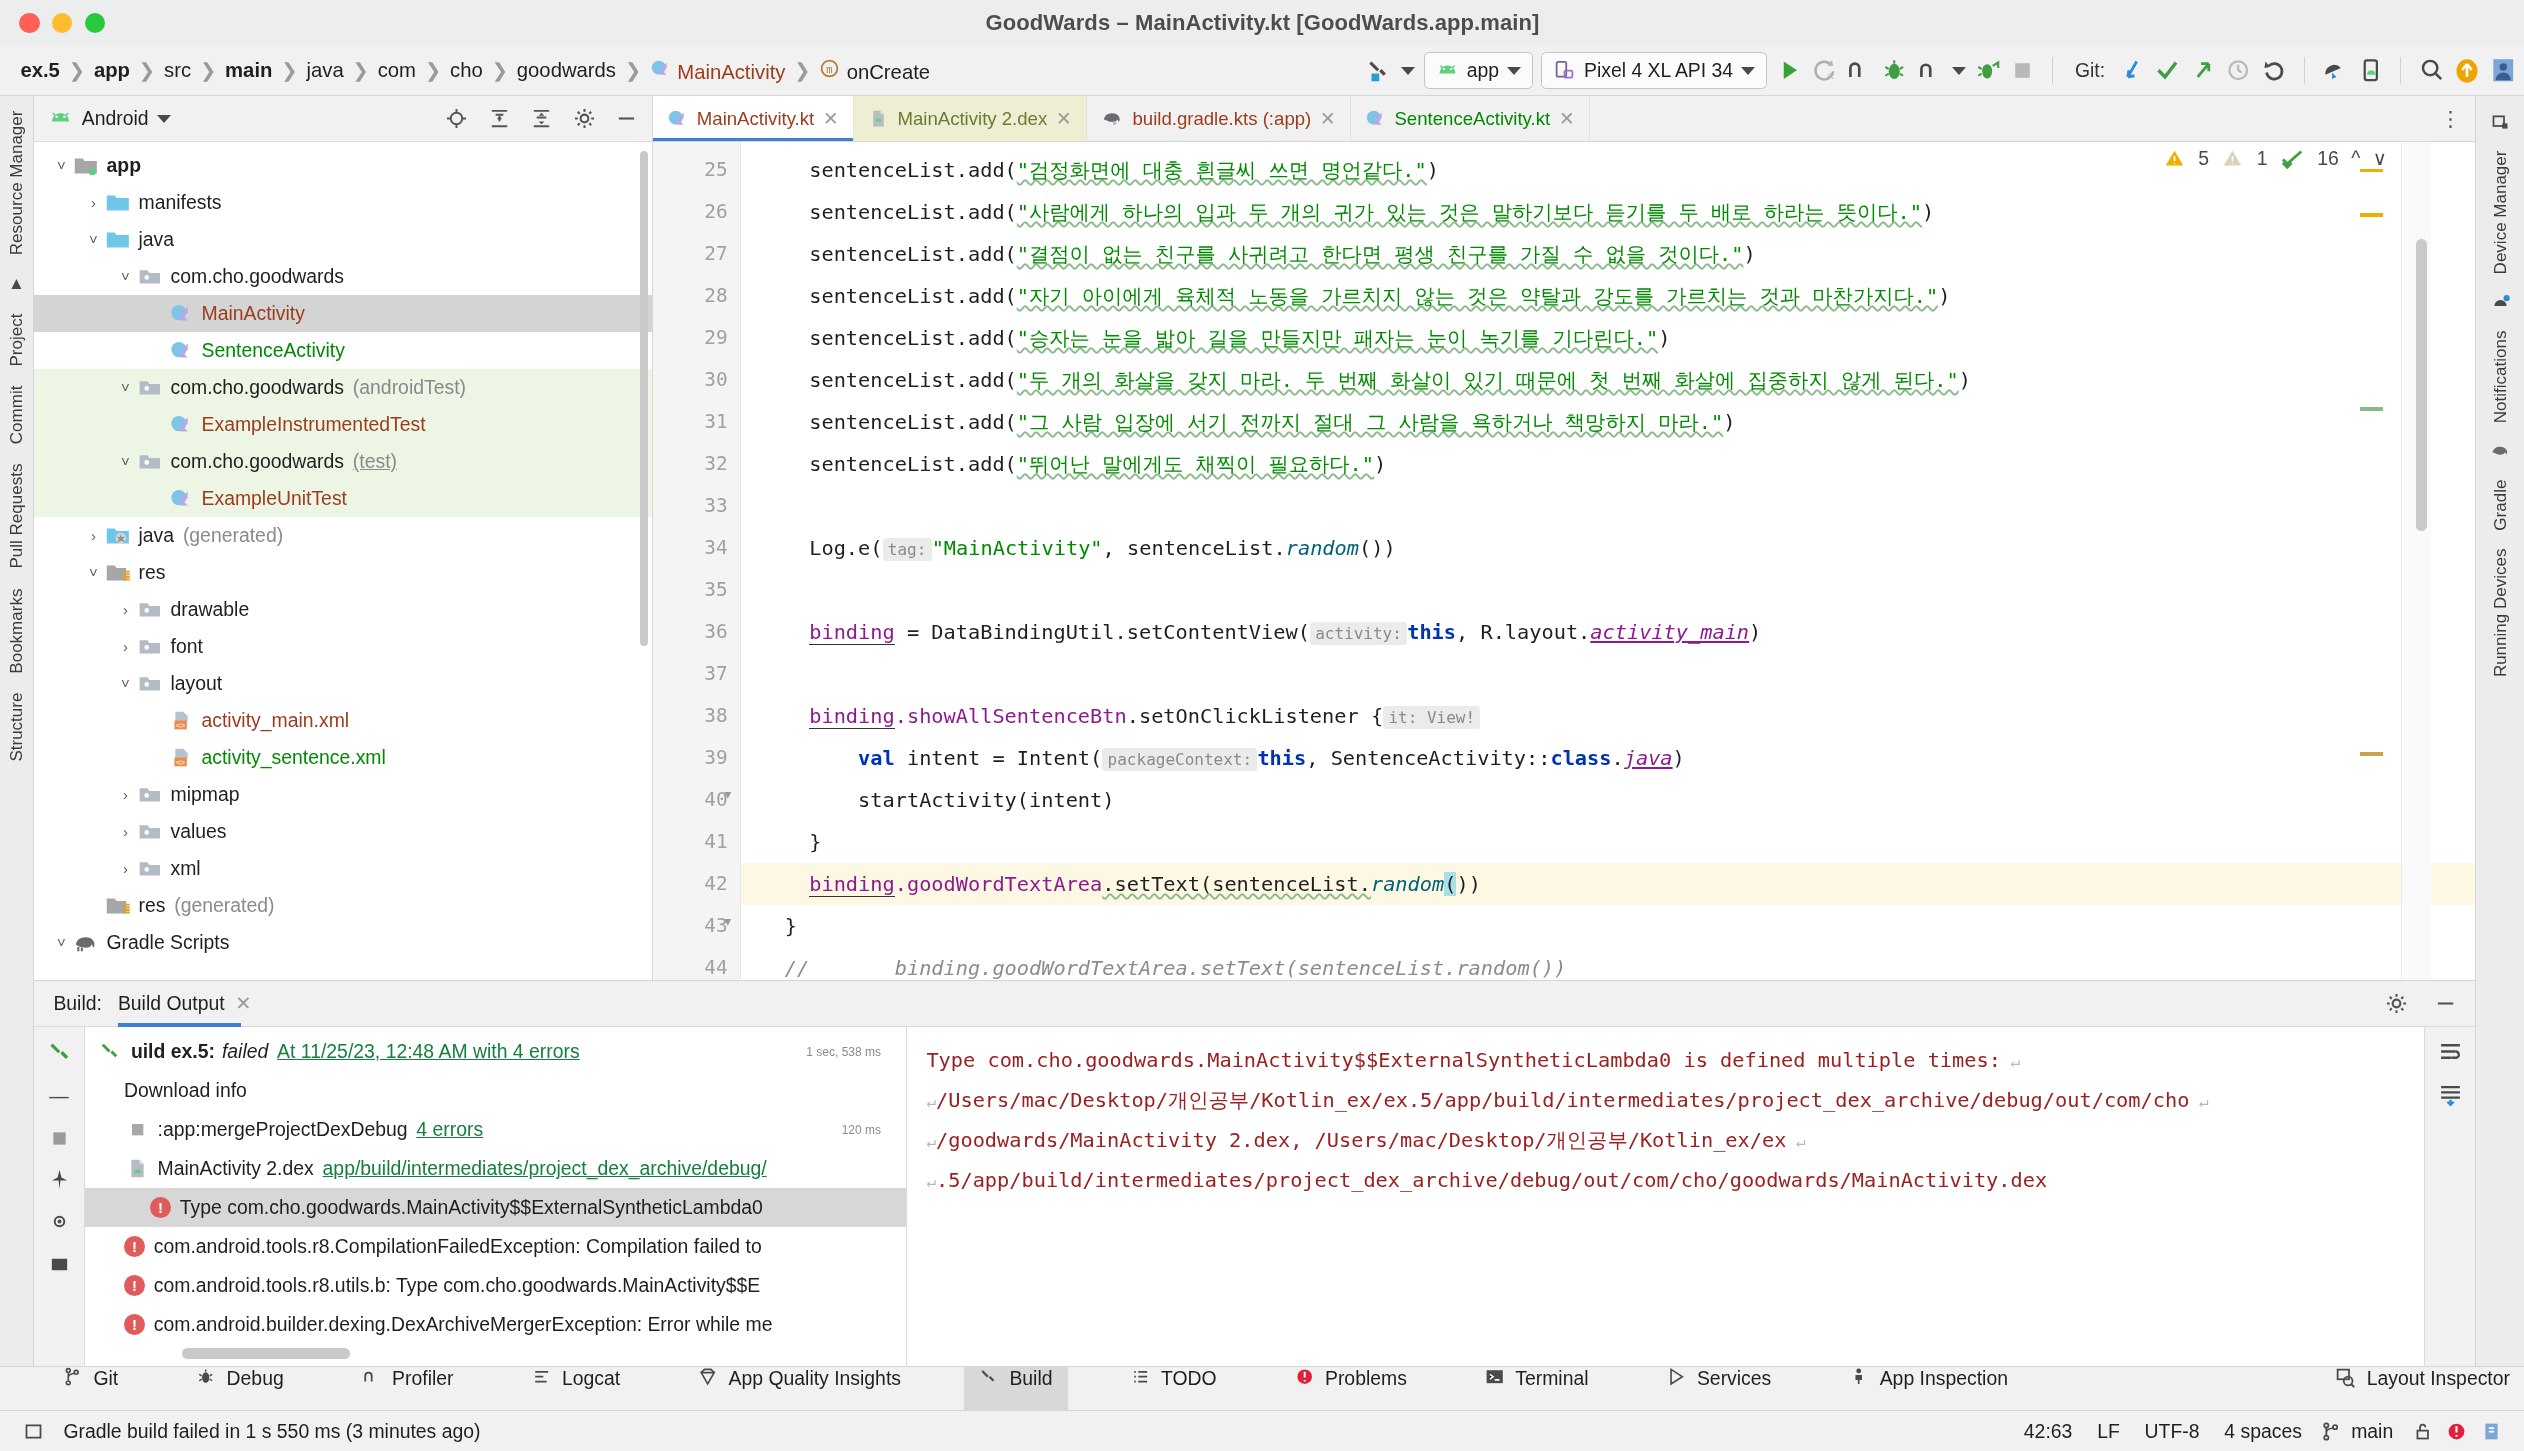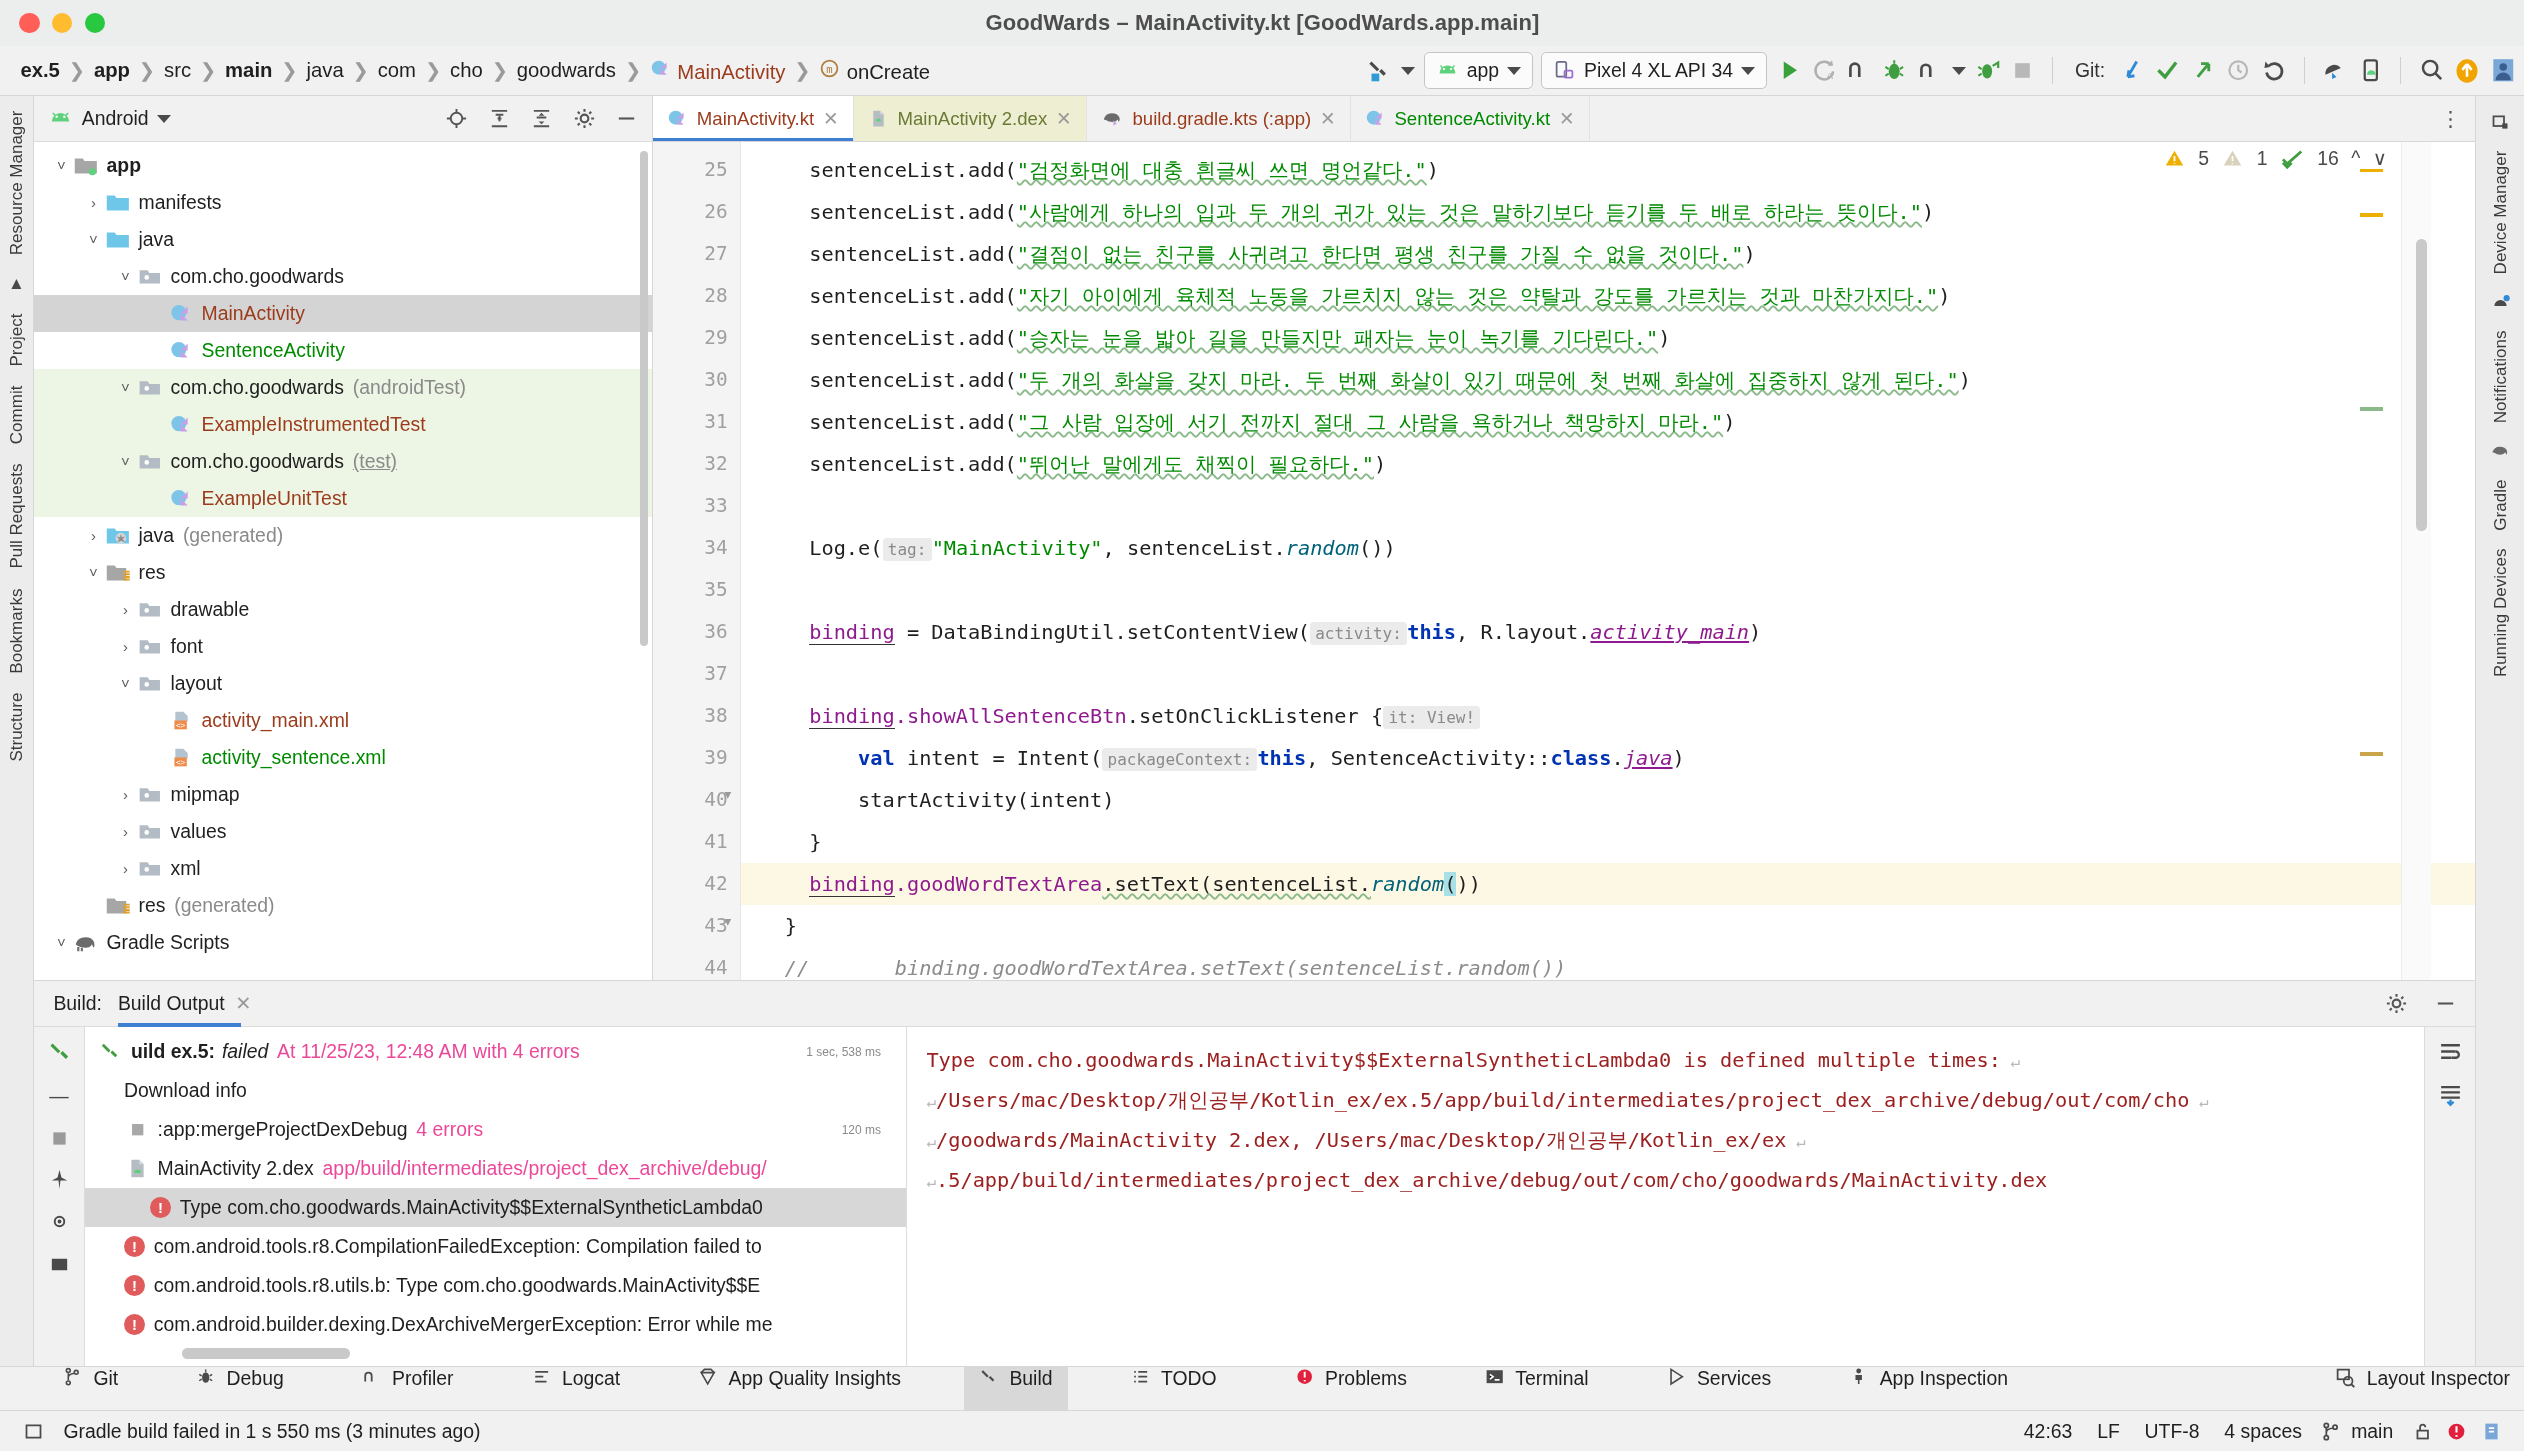--- a/index.html
+++ b/index.html
@@ -140,21 +140,21 @@
   .buildhdr { height:46px; flex:0 0 46px; display:flex; align-items:center; gap:16px; background:#f1f1f1; border-bottom:0.9px solid #dcdcdc; padding:0 12.4px 0 19.4px;justify-content:space-between; }
   .buildhdr .bl { font-size:19.4px; color:#1f1f1f; }
   .btab { font-size:19.4px; color:#1f1f1f; padding:0 5.3px 0 0; position:relative; height:46px; display:flex; align-items:center; gap:10.6px; }
   .btab:after { content:""; position:absolute; left:0; right:16px; bottom:0; height:3.5px; background:#3d7fd0; }
   .buildbody { flex:1 1 auto; display:flex; min-height:0; }
   .bvrail { width:51px; flex:0 0 51px; background:#f1f1f1; border-right:0.9px solid #dcdcdc; display:flex; flex-direction:column; align-items:center; gap:19.4px; padding-top:12.4px; }
   .bvrail span { font-size:19.4px; color:#4a4a4a; cursor:pointer; }
   .btree { width:822px; flex:0 0 822px; border-right:0.9px solid #dcdcdc; overflow:hidden; position:relative; padding-top:5.3px; }
   .brow { display:flex; align-items:center; height:39px; font-size:19.4px; white-space:nowrap; padding-left:16px; cursor:pointer; }
   .brow.sel { background:#d7d7d7; }
-  .b-gray { color:#ec4899; }
+  .b-gray { color:#15803d;text-decoration:underline; }
   .b-time { position:absolute; right:25px; color:#8a8a8a; font-size:12px; }
   .errdot { width:21px;height:21px;border-radius:50%;background:#e05b5b;color:#fff;font-size:15px;font-weight:bold;display:inline-flex;align-items:center;justify-content:center;margin-right:8.8px;flex:0 0 21px;}
   .bhscroll { position:absolute; left:97px; bottom:7px; width:168px; height:10.6px; background:#c9c9c9; border-radius:5.3px; }
   .bdetail { flex:1 1 auto; padding:14px 0 0 19.4px; overflow:hidden; position:relative; }
   .dline { font-family:"DejaVu Sans Mono", monospace; font-size:20.3px; color:#9c2020; line-height:39px; white-space:pre; }
   .wrapmark { color:#b8b8b8; font-size:16px; }
   .bdrail { position:absolute; right:0; top:0; bottom:0; width:51px; background:#f1f1f1; border-left:0.9px solid #dcdcdc; display:flex; flex-direction:column; align-items:center; gap:17.7px; padding-top:12.4px; }
   .bdrail span { font-size:19.4px; color:#4a4a4a; }
 
   

